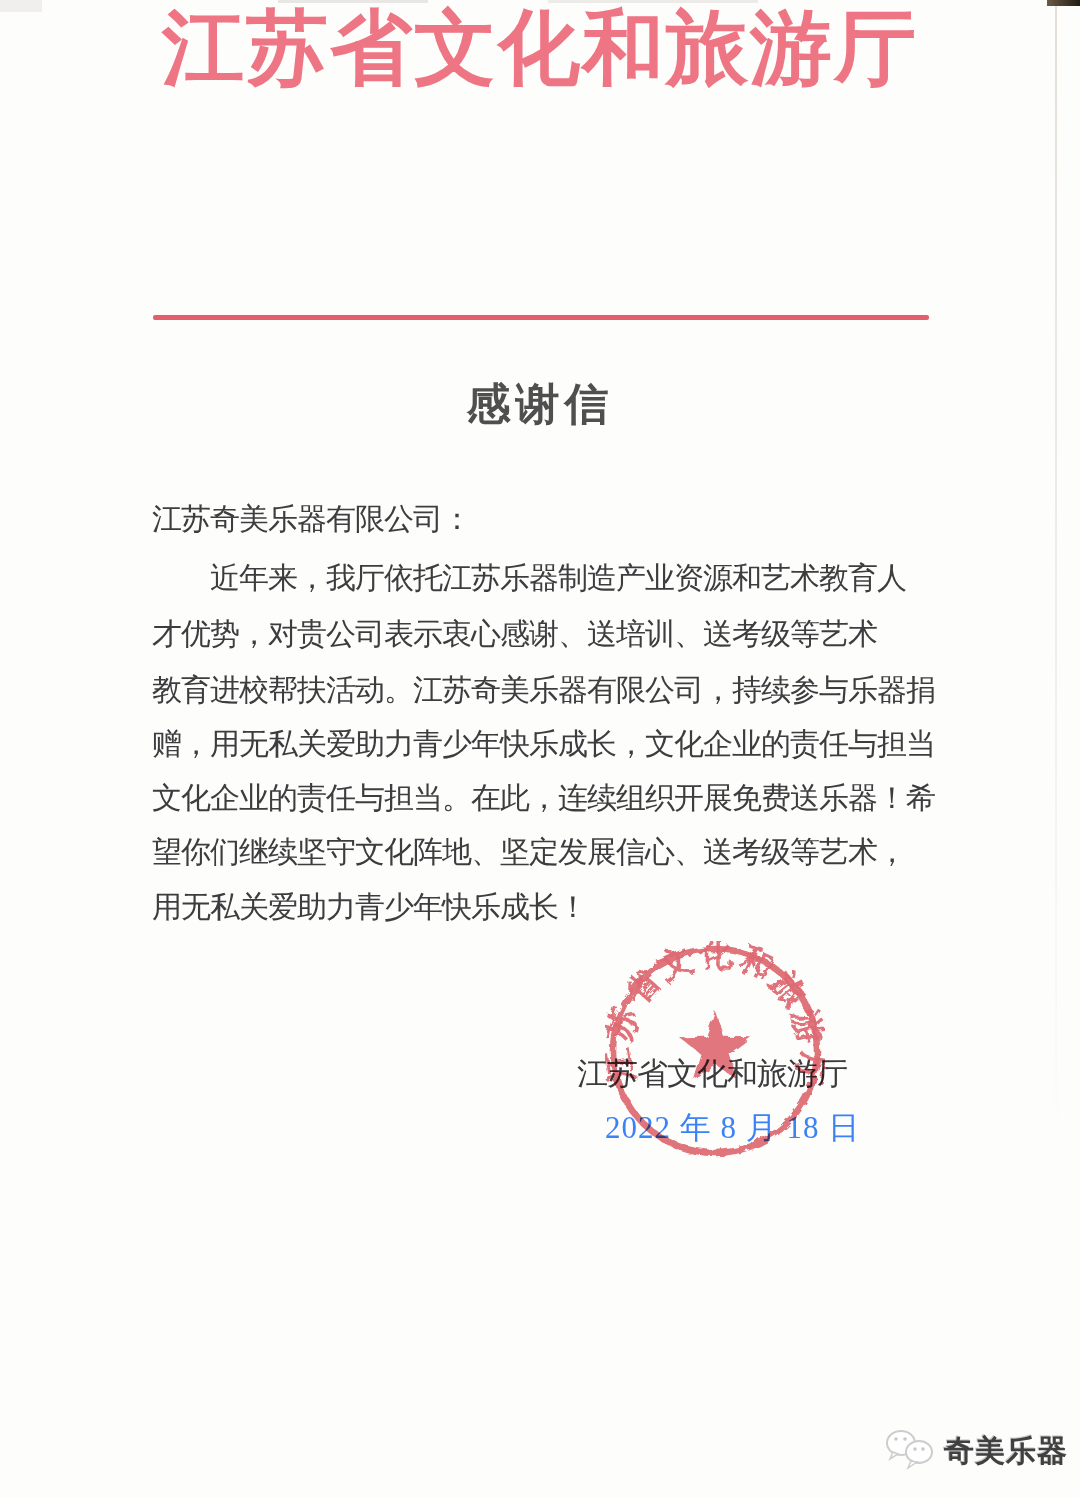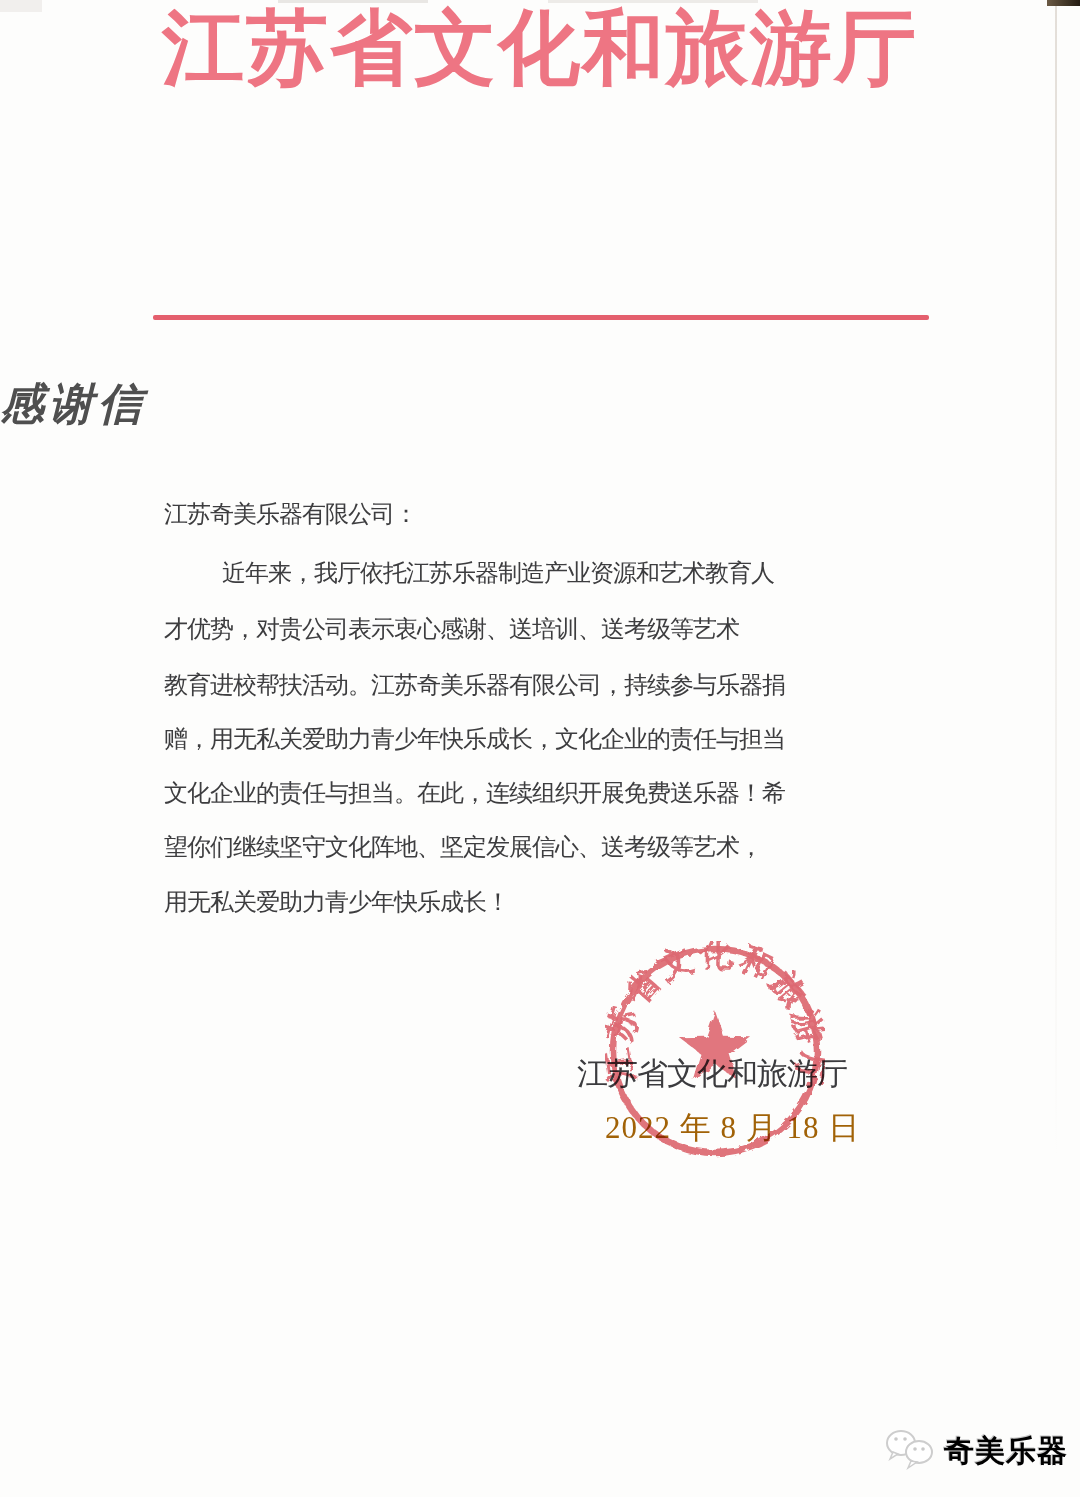--- a/index.html
+++ b/index.html
@@ -25,47 +25,45 @@
   .red-rule {
     left: 153px; top: 315px;
     width: 776px; height: 5px;
     background: #e45f6d;
     border-radius: 2px;
   }
 
   
   .letter-title {
     left: 0; top: 383px; width: 1080px;
-    text-align: left;
+    text-align: center;
     font-size: 44px; font-weight: bold;
     letter-spacing: 5px;
     color: #4f4f4f;
     line-height: 1;
-    font-style: italic;
   }
   .body-line {
-    left: 164px;
-    font-size: 24px;
+    left: 152px;
+    font-size: 30px;
     letter-spacing: -1px;
     color: #3d3d3f;
     line-height: 1;
     white-space: nowrap;
-    font-family: Liberation Mono, monospace;
   }
   .indent { padding-left: 58px; }
 
   .signature-line {
     left: 577px; top: 1058px;
     font-size: 31px; color: #3b3b3e;
     letter-spacing: -1px; line-height: 1; white-space: nowrap;
     z-index: 1;
   }
   .date-line {
     left: 605px; top: 1112px;
-    font-size: 31px; color: #a16207;
+    font-size: 31px; color: #3b82f6;
     letter-spacing: 1px; line-height: 1; white-space: nowrap;
     z-index: 1;
   }
 
   
   .seal {
     left: 605px; top: 941px;
     width: 220px; height: 220px;
     mix-blend-mode: multiply;
     opacity: 0.85;
@@ -74,21 +72,21 @@
   }
 
   
   .watermark {
     left: 884px; top: 1428px;
     display: flex; align-items: center; gap: 4px;
   }
   .watermark-label {
     font-size: 30px; font-weight: bold;
     font-family: "Liberation Sans", "DejaVu Sans", sans-serif;
-    color: #000000;
+    color: #404040;
     text-shadow: -1px -1px 0 #c6c6c6, 1px 1px 0 #ffffff, 0 0 1px #cccccc;
     letter-spacing: 1px;
     white-space: nowrap;
   }
 
   
   .artifact-corner {
     left: 1047px; top: 0; width: 33px; height: 6px;
     background: linear-gradient(90deg, #6b5a45, #241c12);
   }

